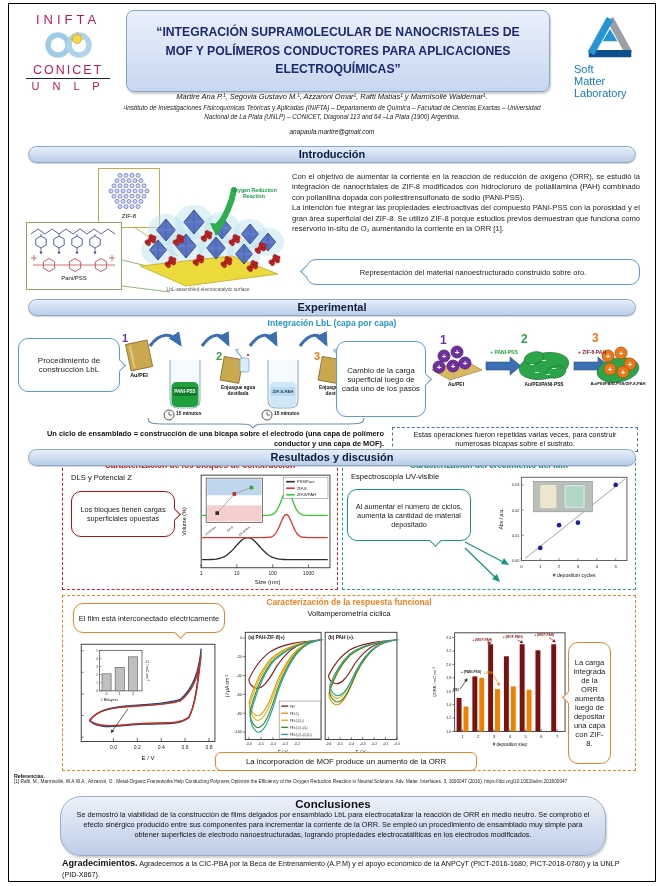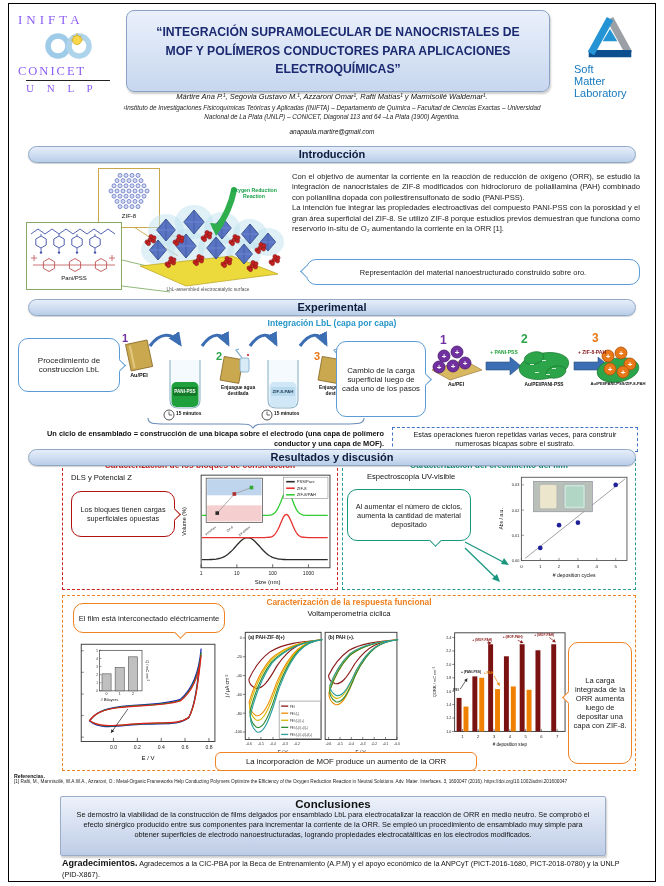--- a/index.html
+++ b/index.html
@@ -9,26 +9,26 @@
 .abs{position:absolute}
 .bar{position:absolute;left:28px;width:608px;height:17px;border-radius:9px;background:linear-gradient(180deg,#e6eefa,#b9cee8);border:1px solid #90a8c6;box-shadow:0 1px 1px rgba(0,0,0,.18);font-weight:bold;font-size:11px;line-height:15px;text-align:center;color:#0c1c3c;z-index:6}
 .bubble{position:absolute;background:#fff;border:1.6px solid var(--c,#5b9bd5);border-radius:10px;display:flex;align-items:center;justify-content:center;text-align:center;padding:2px 4px;z-index:5;color:#222}
 .bubble:after{content:"";position:absolute;width:8px;height:8px;background:#fff;transform:rotate(45deg)}
 .tail-r:after{right:-5px;top:50%;margin-top:-4px;border-right:1.6px solid var(--c);border-top:1.6px solid var(--c)}
 .tail-l:after{left:-5px;top:45%;margin-top:-4px;border-left:1.6px solid var(--c);border-bottom:1.6px solid var(--c)}
 .tail-b:after{bottom:-5px;left:68%;border-right:1.6px solid var(--c);border-bottom:1.6px solid var(--c)}
 .panel{position:absolute;background:#fff;z-index:2}
 .ptitle{position:absolute;left:0;right:0;top:1px;text-align:center;font-weight:bold;font-size:8.4px}
 .lbl{position:absolute;z-index:5;line-height:1.15}
-.logo-inifta{position:absolute;left:18px;top:12px;width:100px;font-family:Liberation Serif, serif;color:#8b5cf6;z-index:3}
+.logo-inifta{position:absolute;left:18px;top:12px;width:100px;text-align:center;font-family:Liberation Sans, sans-serif;color:#be185d;z-index:3}
 .title-box{position:absolute;left:126px;top:10px;width:424px;height:82px;border-radius:8px;background:linear-gradient(180deg,#eaf0fb,#c7d7ef);border:1px solid #8aa2c4;box-shadow:1px 2px 2px rgba(0,0,0,.2);display:flex;align-items:center;justify-content:center;text-align:center;font-weight:bold;font-size:12.2px;line-height:1.55;color:#1b2a70;padding:0 28px;z-index:3}
 .logo-sml{position:absolute;left:574px;top:14px;width:82px;z-index:3;color:#1779be;font-weight:normal;font-size:11px;line-height:1.08}
 .small-it{font-style:italic;text-align:center;position:absolute;z-index:3}
 .ref{position:absolute;left:14px;top:773px;width:636px;z-index:3}
-.concl{position:absolute;left:60px;top:796px;width:546px;height:60px;border-radius:2px;background:linear-gradient(180deg,#edf2fb,#bdcce6);border:1px solid #9cadc9;box-shadow:1px 2px 2px rgba(0,0,0,.2);text-align:center;z-index:3}
+.concl{position:absolute;left:60px;top:796px;width:546px;height:60px;border-radius:21px;background:linear-gradient(180deg,#edf2fb,#bdcce6);border:1px solid #9cadc9;box-shadow:1px 2px 2px rgba(0,0,0,.2);text-align:center;z-index:3}
 .ack{position:absolute;left:62px;top:858px;width:562px;font-size:7.2px;line-height:1.3;z-index:3}
 svg{display:block}
 </style>
 </head>
 <body>
 
 <div class="poster">
 <div class="frame"></div>
 
 <div class="logo-inifta">
@@ -419,21 +419,21 @@
         <text x="37" y="56" font-size="3" fill="#333" text-anchor="end" transform="rotate(-40 37 56)">PSS/Pani</text>
         <rect x="53.2" y="20.9" width="3.6" height="3.6" fill="#b03030"></rect>
         <text x="54" y="56" font-size="3" fill="#333" text-anchor="end" transform="rotate(-40 54 56)">ZIF-8</text>
         <rect x="70.2" y="14.5" width="3.6" height="3.6" fill="#33aa33"></rect>
         <text x="71" y="56" font-size="3" fill="#333" text-anchor="end" transform="rotate(-40 71 56)">ZIF-8/PAH</text>
       </svg>
 </div>
 
 <div class="panel" style="left:342px;top:458px;width:294px;height:132px;border:1.6px dashed #2a9d8f">
   <div class="ptitle" style="color:#18967e">Caracterización del crecimiento del film</div>
-  <div class="abs" style="left:24px;top:13px;font-size:7.6px">Espectroscopía UV-visible</div>
+  <div class="abs" style="left:8px;top:13px;font-size:7.6px">Espectroscopía UV-visible</div>
   <div class="bubble tail-b" style="--c:#18967e;left:4px;top:30px;width:124px;height:52px;font-size:7.3px">Al aumentar el número de ciclos, aumenta la cantidad de material depositado</div>
   <svg id="chart-growth" class="abs" style="left:152px;top:12px;width:136px;height:110px" viewBox="0 0 134 108">
         <rect x="26" y="6" width="104" height="82" fill="#fff" stroke="#555" stroke-width="0.9"></rect>
         <line x1="26.0" y1="88" x2="26.0" y2="85.5" stroke="#555" stroke-width="0.6"></line>
         <text x="26.0" y="95" font-size="4.3" fill="#222" text-anchor="middle">0</text>
         <line x1="44.6" y1="88" x2="44.6" y2="85.5" stroke="#555" stroke-width="0.6"></line>
         <text x="44.6" y="95" font-size="4.3" fill="#222" text-anchor="middle">1</text>
         <line x1="63.1" y1="88" x2="63.1" y2="85.5" stroke="#555" stroke-width="0.6"></line>
         <text x="63.1" y="95" font-size="4.3" fill="#222" text-anchor="middle">2</text>
         <line x1="81.7" y1="88" x2="81.7" y2="85.5" stroke="#555" stroke-width="0.6"></line>
@@ -641,21 +641,21 @@
         <text x="43.9" y="12.8" font-size="3.3" font-weight="bold" fill="#8b1a1a">+ (MOF-PAH)</text>
         <line x1="58.8" y1="14.204081632653086" x2="63.12" y2="14.204081632653086" stroke="#8b1a1a" stroke-width="0.7"></line>
         <polygon points="63.12,14.204081632653086 60.1,16.0 60.1,12.4" fill="#8b1a1a"></polygon>
         <text x="74.8" y="9.4" font-size="3.3" font-weight="bold" fill="#8b1a1a">+ (MOF-PAH)</text>
         <line x1="90" y1="11.48299319727893" x2="95.6" y2="14.204081632653086" stroke="#8b1a1a" stroke-width="0.7"></line>
         <polygon points="95.6,14.204081632653086 92.1,14.5 93.7,11.3" fill="#8b1a1a"></polygon>
         <text x="106.8" y="7.4" font-size="3.3" font-weight="bold" fill="#8b1a1a">+ (MOF-PAH)</text>
         <line x1="122" y1="8.761904761904773" x2="128.4" y2="13.523809523809533" stroke="#8b1a1a" stroke-width="0.7"></line>
         <polygon points="128.4,13.523809523809533 124.9,13.2 127.1,10.3" fill="#8b1a1a"></polygon>
       </svg>
-  <div class="bubble tail-l" style="--c:#ef8222;left:505px;top:46px;width:64px;height:122px;font-size:7.6px">La carga integrada de la ORR aumenta luego de depositar una capa con ZIF-8.</div>
+  <div class="bubble tail-l" style="--c:#ef8222;left:505px;top:46px;width:43px;height:122px;font-size:7.6px">La carga integrada de la ORR aumenta luego de depositar una capa con ZIF-8.</div>
   <div class="abs" style="left:152px;top:156px;width:262px;border:1.5px solid #ef8222;border-radius:6px;background:#fff;font-size:7.8px;text-align:center;padding:4px 2px;z-index:6">La incorporación de MOF produce un aumento de la ORR</div>
 </div>
 
 <div class="ref">
   <div style="font-size:5.2px;font-weight:bold">Referencias.</div>
   <div style="font-size:4.7px;line-height:1.25;color:#222">[1] Rafti, M., Marmisollé, W.A.W.A., Azzaroni, O.: Metal-Organic Frameworks Help Conducting Polymers Optimize the Efficiency of the Oxygen Reduction Reaction in Neutral Solutions. Adv. Mater. Interfaces. 3, 1600047 (2016). https://doi.org/10.1002/admi.201600047</div>
 </div>
 
 <div class="concl">
   <div style="font-size:11.5px;font-weight:bold;padding-top:1px">Conclusiones</div>

